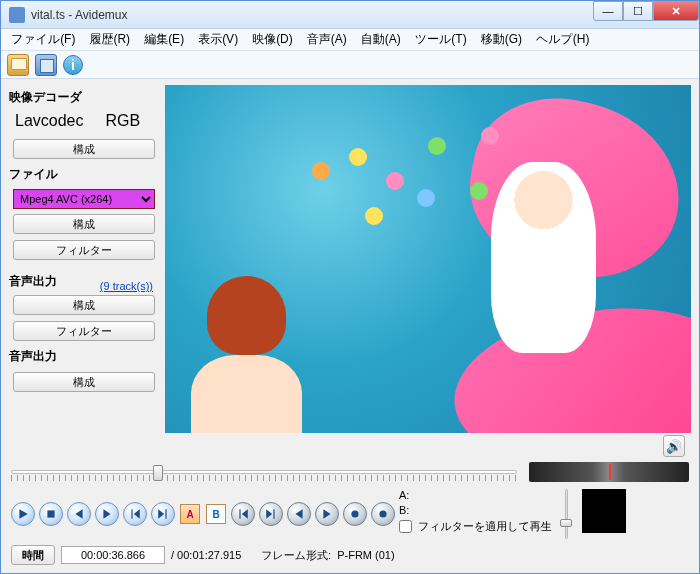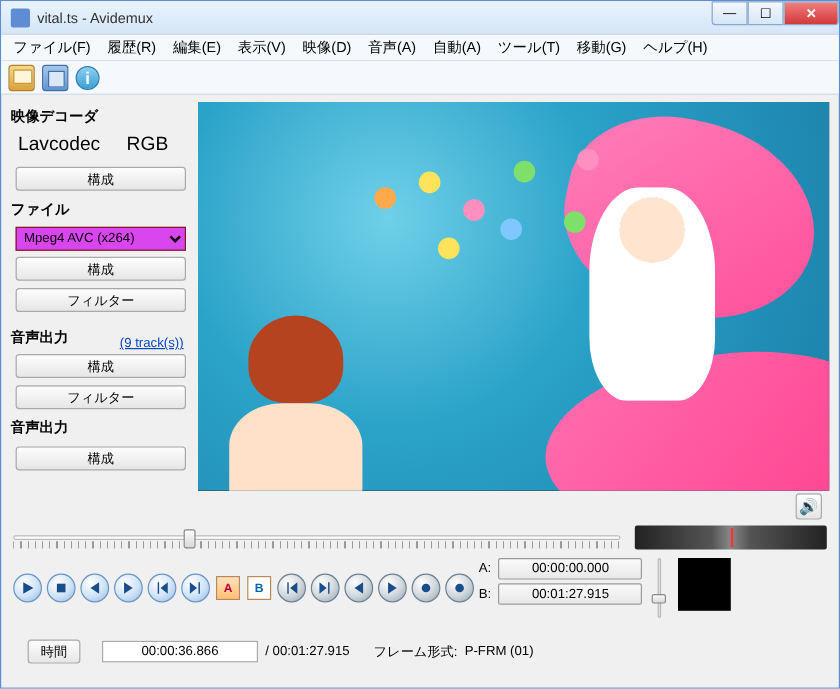--- a/index.html
+++ b/index.html
@@ -71,22 +71,22 @@
 .right-info { margin-left:auto; display:flex; flex-direction:column; gap:3px; font-size:11px; }
 .info-line { display:flex; align-items:center; gap:6px;}
 .tc-box { width:120px; height:18px; border:1px solid #999; background:linear-gradient(#fafafa,#e8e8e8); display:flex; align-items:center; justify-content:center; font-size:11px; border-radius:2px;}
 
 .black-box { width:44px; height:44px; background:#000; margin-left:10px;}
 .vol-slider { width:12px; height:50px; position:relative; margin-left:8px;}
 .vol-track { position:absolute; left:5px; top:0; bottom:0; width:3px; background:#ddd; border:1px solid #bbb; border-radius:2px;}
 .vol-thumb { position:absolute; left:0; top:60%; width:12px; height:8px; background:linear-gradient(#fafafa,#d8d8d8); border:1px solid #888; border-radius:2px; cursor:pointer;}
 
 .status-row { display:flex; align-items:center; gap:6px; margin-top:6px; font-size:11px;}
-.status-row .btn-w { margin:12px; padding:0 10px; height:20px;}
-.tc-input { width:130px; height:18px; border:1px solid #aaa; font-size:11px; text-align:center;}
+.status-row .btn-w { margin:0; padding:0 10px; height:20px;font-weight:bold;}
+.tc-input { width:104px; height:18px; border:1px solid #aaa; font-size:11px; text-align:center;}
 .right-group { display:flex; align-items:flex-start; }
 </style>
 </head>
 <body>
 
 <div class="window">
 
   <div class="titlebar">
     <div class="titlebar-icon"></div>
     <div class="titlebar-text">vital.ts - Avidemux</div>
@@ -237,25 +237,27 @@
       <div class="ctrl dark">
           <svg viewBox="0 0 10 10">
             <circle cx="5" cy="5" r="3"></circle>
           </svg>
         </div>
 
       <div class="right-group">
         <div class="right-info">
           <div class="info-line">
             <span>A:</span>
-            <div class="tc-box">00:00:00.000</div>
           </div>
           <div class="info-line">
             <span>B:</span>
-            <div class="tc-box">00:01:27.915</div>
+          </div>
+          <div class="info-line">
+            <input type="checkbox" style="">
+            <span>フィルターを適用して再生</span>
           </div>
         </div>
         <div class="vol-slider">
           <div class="vol-track"></div>
             <div class="vol-thumb"></div>
         </div>
         <div class="black-box"></div>
       </div>
     </div>
 

